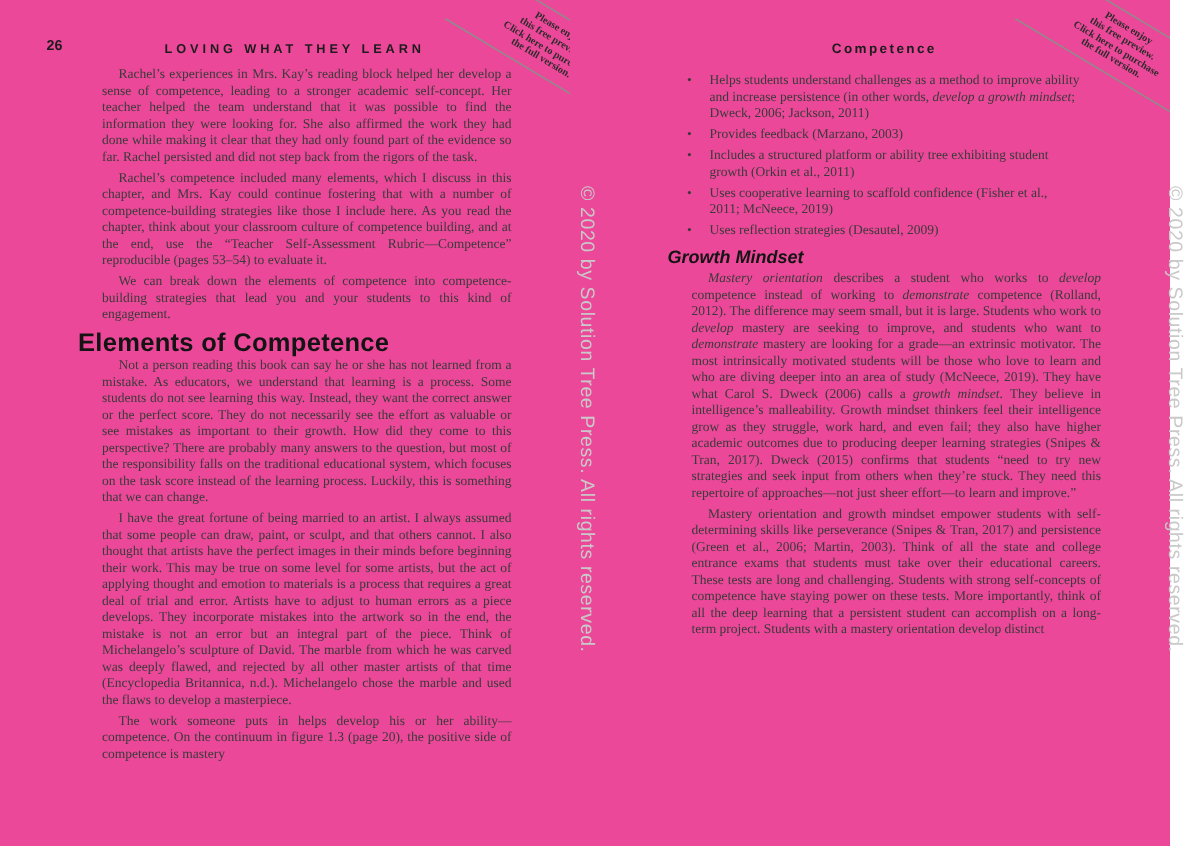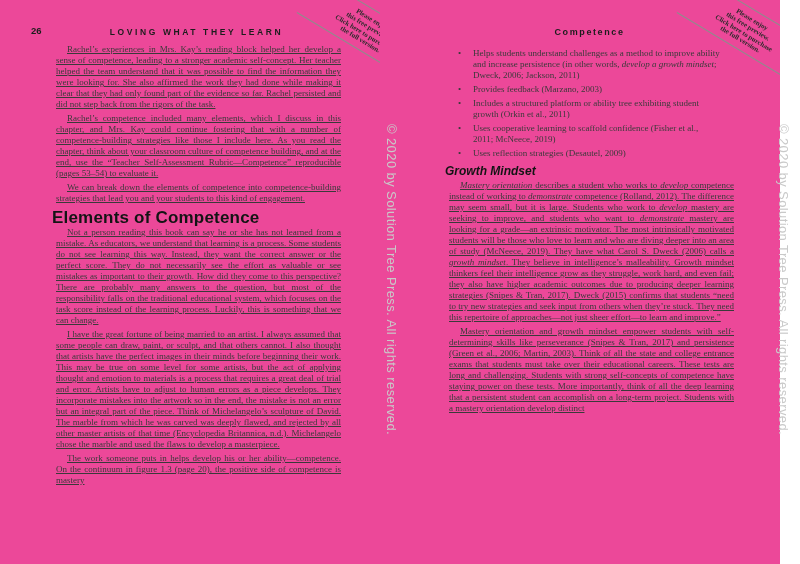--- a/index.html
+++ b/index.html
@@ -25,21 +25,21 @@
   #page-right .running-head{left:65px;width:289px;font-size:9px;letter-spacing:1.6px;}
 
   .body-col{
     position:absolute;top:44px;width:289px;
     font-size:9px;line-height:11px;color:var(--ink);
     text-align:justify;
   }
   #page-left .body-col{left:52px;}
   #page-right .body-col{left:65px;}
 
-  .para{margin:0 0 3px 4px;text-decoration:underline;}
+  .para{margin:0 0 3px 16px;}
   .para.indent{text-indent:11px;}
   .para em,.bullet-item em{font-style:italic;}
 
   .section-heading{
     font-family:"Liberation Sans",sans-serif;font-weight:bold;
     font-size:17px;color:var(--head-ink);
     margin:8px 0 4px 0;text-align:left;text-indent:0;letter-spacing:0.2px;
   }
   .sub-heading{
     font-family:"Liberation Sans",sans-serif;font-weight:bold;font-style:italic;

